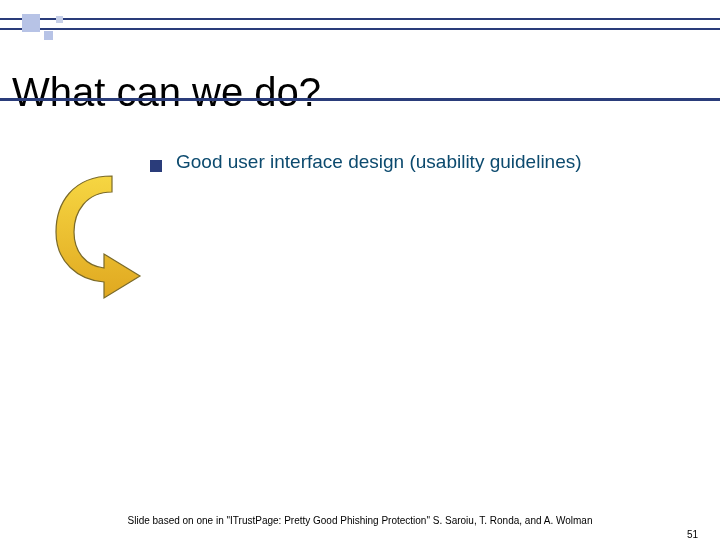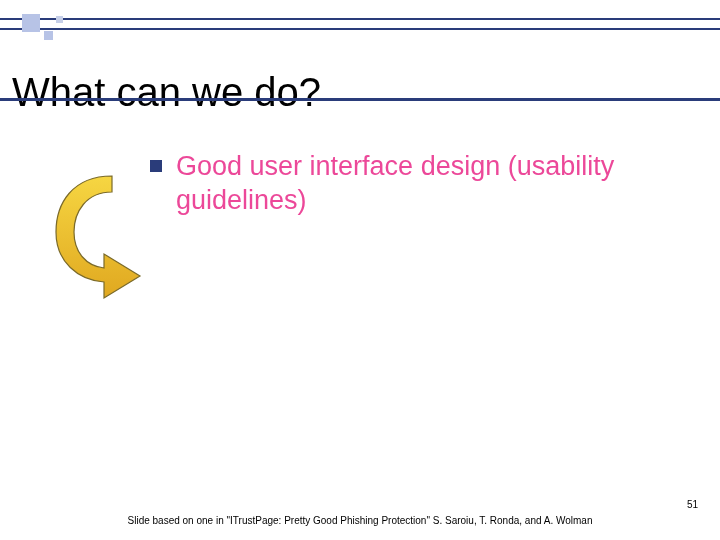--- a/index.html
+++ b/index.html
@@ -89,43 +89,43 @@
   }
   .bullet-square {
     flex: 0 0 auto;
     width: 12px;
     height: 12px;
     background: #2a3c7a;
     margin-top: 10px;
     margin-right: 14px;
   }
   .bullet-text {
-    font-size: 27px;
+    font-size: 19px;
     line-height: 1.25;
-    color: #ec4899;
+    color: #0c4a6e;
   }
   .arrow-wrap {
     position: absolute;
     top: 170px;
     left: 52px;
     width: 96px;
     height: 130px;
   }
   .footer {
     position: absolute;
     bottom: 14px;
     left: 0;
     right: 0;
     text-align: center;
     font-size: 10px;
     color: #000;
   }
   .page-num {
     position: absolute;
-    bottom: 30px;
+    bottom: 0;
     right: 22px;
     font-size: 10px;
     color: #000;
   }
 </style>
 </head>
 <body>
 
 <div class="top-decor">
   <div class="line-top"></div>

